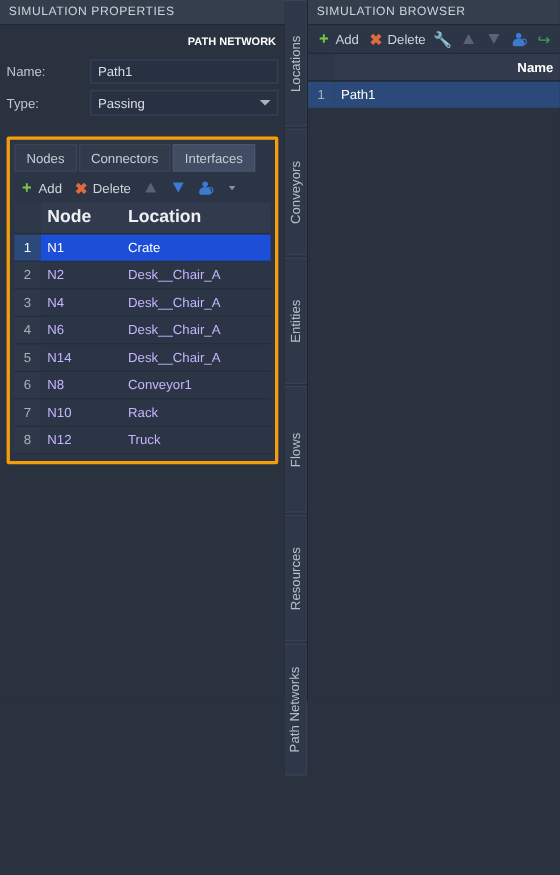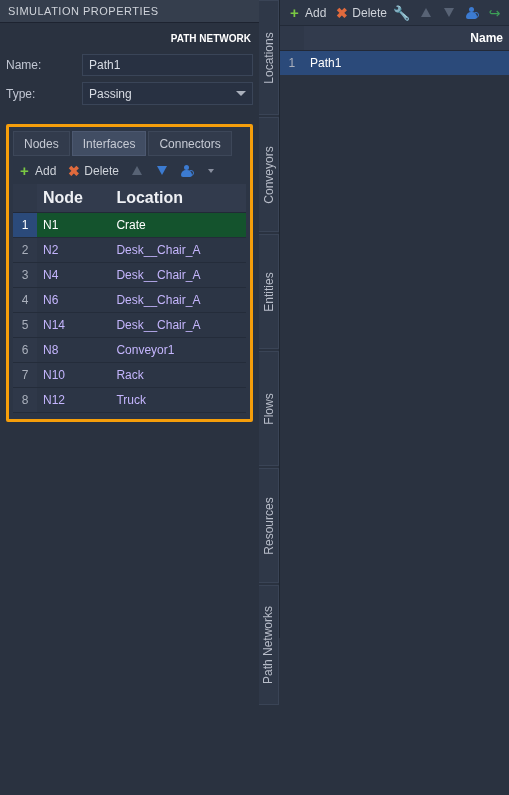--- a/index.html
+++ b/index.html
@@ -38,21 +38,21 @@
 .person::after{content:"";position:absolute;top:5px;left:0;width:11px;height:7px;border-radius:5px 5px 2px 2px;background:#3c7bd1;}
 .person .mag{position:absolute;top:5px;left:7px;width:6px;height:6px;border:1.5px solid #3c7bd1;border-radius:50%;background:#2c3545;}
 .wrench { color:#9aa1af; font-size:14px; }
 .share { color:#3da057; font-size:14px; }
 .mini-caret { width:0;height:0;border-left:3px solid transparent;border-right:3px solid transparent;border-top:4px solid #8a90a0; margin-left:4px; }
 
 .grid { width:100%; border-collapse: collapse; }
 .grid th { text-align:left; font-weight:600; color:#eef0f4; background:#323b4d; padding:5px 6px; border-bottom:1px solid #222937; font-size:16px;}
 .grid td { padding:5px 6px; border-bottom:1px solid #242c3a; color:#c4b5fd; font-size:12px; }
 .grid td.idx, .grid th.idx { width:24px; text-align:center; color:#aab0bc; background:#2f3849; }
-.grid tr.selected td { background:#14532d; color:#ffffff; }
+.grid tr.selected td { background:#1d4ed8; color:#ffffff; }
 .grid tr.selected td.idx { background:#2b4a7a; }
 
 
 .vtabs { width: 20px; display:flex; flex-direction:column; background:#2a3240; }
 .vtab { flex: 0 0 auto; height: 115px; border: 1px solid #3a4456; border-left:none; background:#2f3848; display:flex; align-items:center; justify-content:center; margin-bottom:2px; cursor:pointer; }
 .vtab.last { height: 120px; }
 .vtab span { transform: rotate(-90deg); white-space:nowrap; color:#b8bdc9; font-size:12px; }
 
 
 .browser { flex:1; display:flex; flex-direction:column; background:#2a3240; border-left:1px solid #1e2530;}
@@ -88,22 +88,22 @@
         <div class="field-label">Type:</div>
         <div class="field-select">
           <span>Passing</span>
           <span class="caret"></span>
         </div>
       </div>
 
       <div class="highlight-box">
         <div class="tabs">
           <div class="tab">Nodes</div>
+          <div class="tab">Connectors</div>
           <div class="tab raised">Interfaces</div>
-          <div class="tab">Connectors</div>
         </div>
 
         <div class="toolbar">
           <button class="tbtn">
             <span class="icon plus">+</span>
             <span>Add</span>
           </button>
           <button class="tbtn">
             <span class="icon xmark">✖</span>
             <span>Delete</span>
@@ -200,20 +200,21 @@
       </div>
     <div class="vtab">
         <span>Resources</span>
       </div>
     <div class="vtab last">
         <span>Path Networks</span>
       </div>
   </div>
 
   <div class="browser">
+    <div class="browser-header">SIMULATION BROWSER</div>
     <div class="browser-toolbar">
       <button class="tbtn">
         <span class="icon plus">+</span>
         <span>Add</span>
       </button>
       <button class="tbtn">
         <span class="icon xmark">✖</span>
         <span>Delete</span>
       </button>
       <button class="tbtn">

